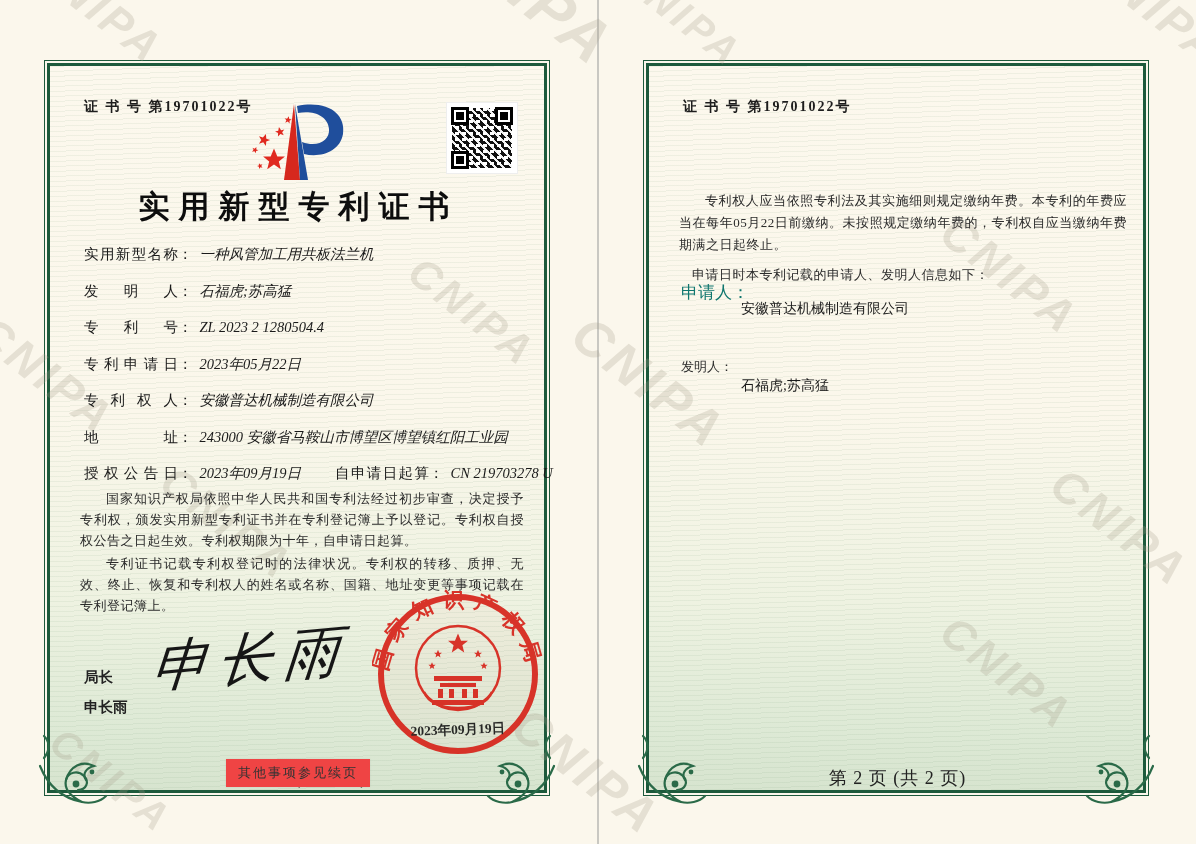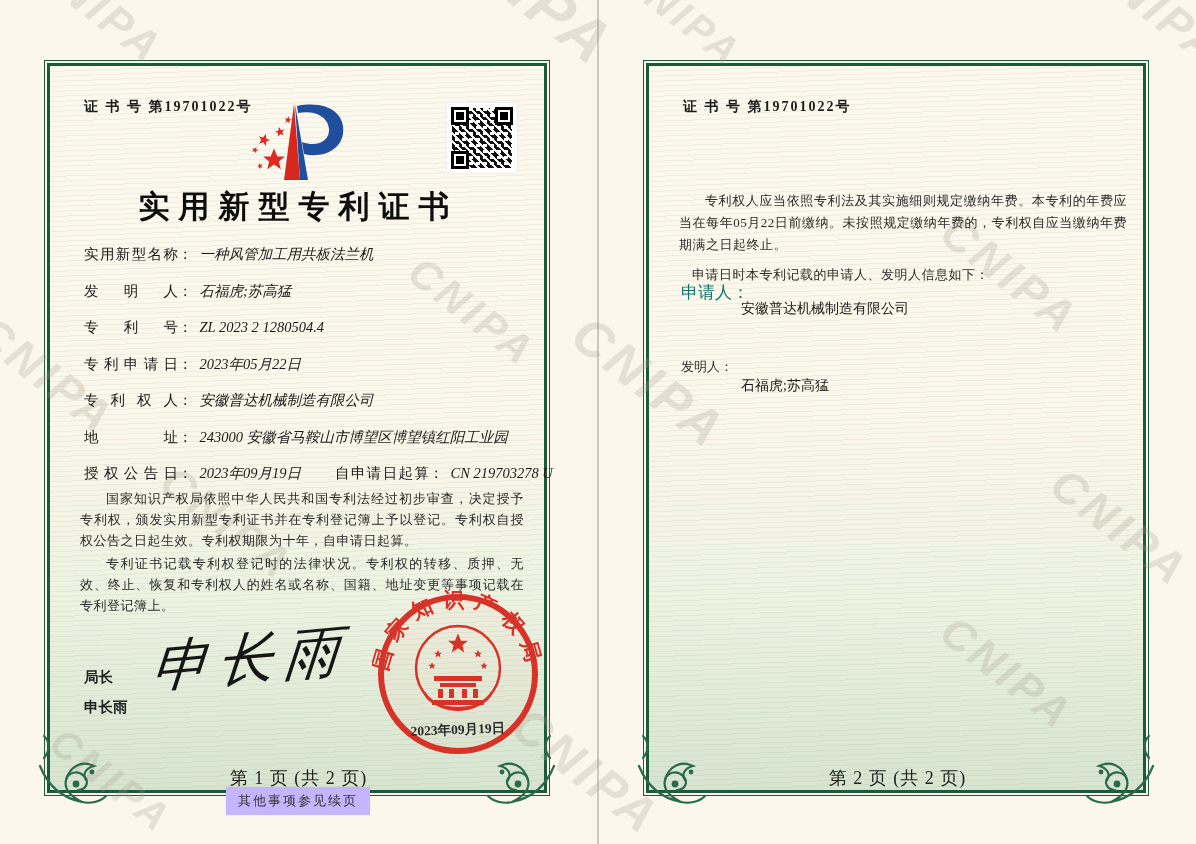--- a/index.html
+++ b/index.html
@@ -63,21 +63,21 @@
           font-family:"Liberation Sans","DejaVu Sans",sans-serif;line-height:30px;}
   .signature{position:absolute;left:152px;top:622px;font-size:56px;color:#161616;
              letter-spacing:10px;transform:rotate(-5deg) skewX(-10deg);
              font-style:italic;white-space:nowrap;}
 
   .seal{position:absolute;left:372px;top:588px;opacity:0.94;}
 
   .pageno{position:absolute;left:0;top:766px;width:100%;text-align:center;
           font-size:18px;color:#222;letter-spacing:1px;}
 
-  .notebox{position:absolute;left:226px;top:787px;background:#c4b5fd;padding:5px 12px;
+  .notebox{position:absolute;left:226px;top:759px;background:#ef4444;padding:5px 12px;
            font-size:13px;color:#333;letter-spacing:2px;box-shadow:0 0 2px rgba(0,0,0,0.08);}
 
   
   .p2para{position:absolute;left:80px;top:190px;width:448px;font-size:13px;line-height:22px;
           color:#2b2b2b;text-align:justify;text-indent:2em;letter-spacing:0.5px;font-family:Liberation Serif, serif;}
   .p2line{position:absolute;left:80px;top:258px;font-size:13px;color:#2b2b2b;text-indent:1em;letter-spacing:0.5px;margin-top:8px;}
   .p2lab1{position:absolute;left:82px;top:281px;font-size:17px;color:#0f766e;}
   .p2applicant{position:absolute;left:142px;top:300px;font-size:14px;color:#1a1a1a;}
   .p2lab2{position:absolute;left:82px;top:358px;font-size:13px;color:#2b2b2b;}
   .p2inventors{position:absolute;left:142px;top:377px;font-size:14px;color:#1a1a1a;}

